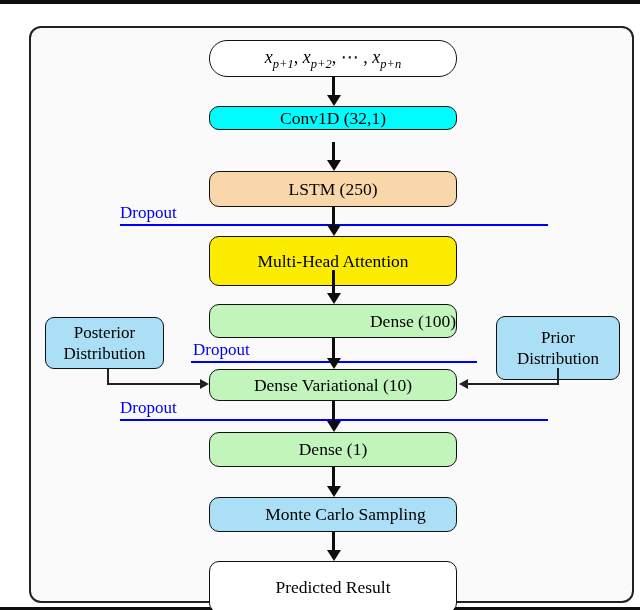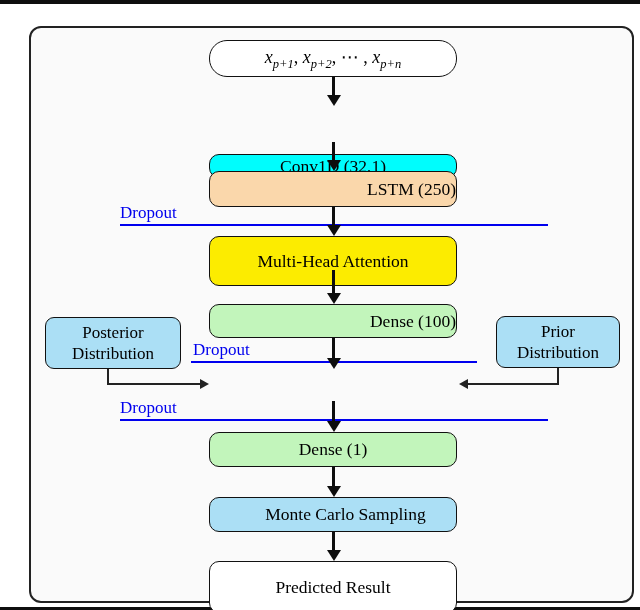--- a/index.html
+++ b/index.html
@@ -83,54 +83,57 @@
 
   <div class="dropout-label" style="left:120px; top:204px;">Dropout</div>
   <div class="dropout-line" style="left:120px; top:224px; width:428px;"></div>
 
   <div class="dropout-label" style="left:193px; top:341px;">Dropout</div>
   <div class="dropout-line" style="left:191px; top:361px; width:286px;"></div>
 
   <div class="dropout-label" style="left:120px; top:399px;">Dropout</div>
   <div class="dropout-line" style="left:120px; top:419px; width:428px;"></div>
 
-  <div class="node cyan" style="top:106px; height:24px;margin-top:48px;">
+  <div class="node cyan" style="top:106px; height:24px;">
       <span>Conv1D (32,1)</span>
     </div>
 
-  <div class="node peach" style="top:171px; height:36px;justify-content:flex-end;">
+  <div class="node peach" style="top:171px; height:36px;">
       <span>LSTM (250)</span>
     </div>
 
   <div class="node yellow" style="top:236px; height:50px;">
       <span>Multi-Head Attention</span>
     </div>
 
   <div class="node green" style="top:304px; height:34px;justify-content:flex-end;">
       <span>Dense (100)</span>
     </div>
 
+  <div class="node green" style="top:369px; height:32px;">
+      <span>Dense Variational (10)</span>
+    </div>
 
   <div class="node green" style="top:432px; height:35px;">
       <span>Dense (1)</span>
     </div>
 
   <div class="node blue" style="top:497px; height:35px;padding-left:25px;">
       <span>Monte Carlo Sampling</span>
     </div>
 
   <div class="node io" style="top:561px; height:52px;">
       <span>Predicted Result</span>
     </div>
 
-  <div class="side-node" style="left:45px; top:317px; width:136px; height:52px;">
+  <div class="side-node" style="left:45px; top:317px; width:119px; height:52px;">
     <span>Posterior</span>
     <span>Distribution</span>
   </div>
-  <div class="side-node" style="left:496px; top:316px; width:124px; height:52px;">
+  <div class="side-node" style="left:496px; top:316px; width:124px; height:64px;">
     <span>Prior</span>
     <span>Distribution</span>
   </div>
 
   <div>
     <div class="vstem" style="top:77px; height:19px;"></div>
       <div class="vhead" style="top:95px;"></div>
   </div>
   <div>
     <div class="vstem" style="top:142px; height:19px;"></div>

